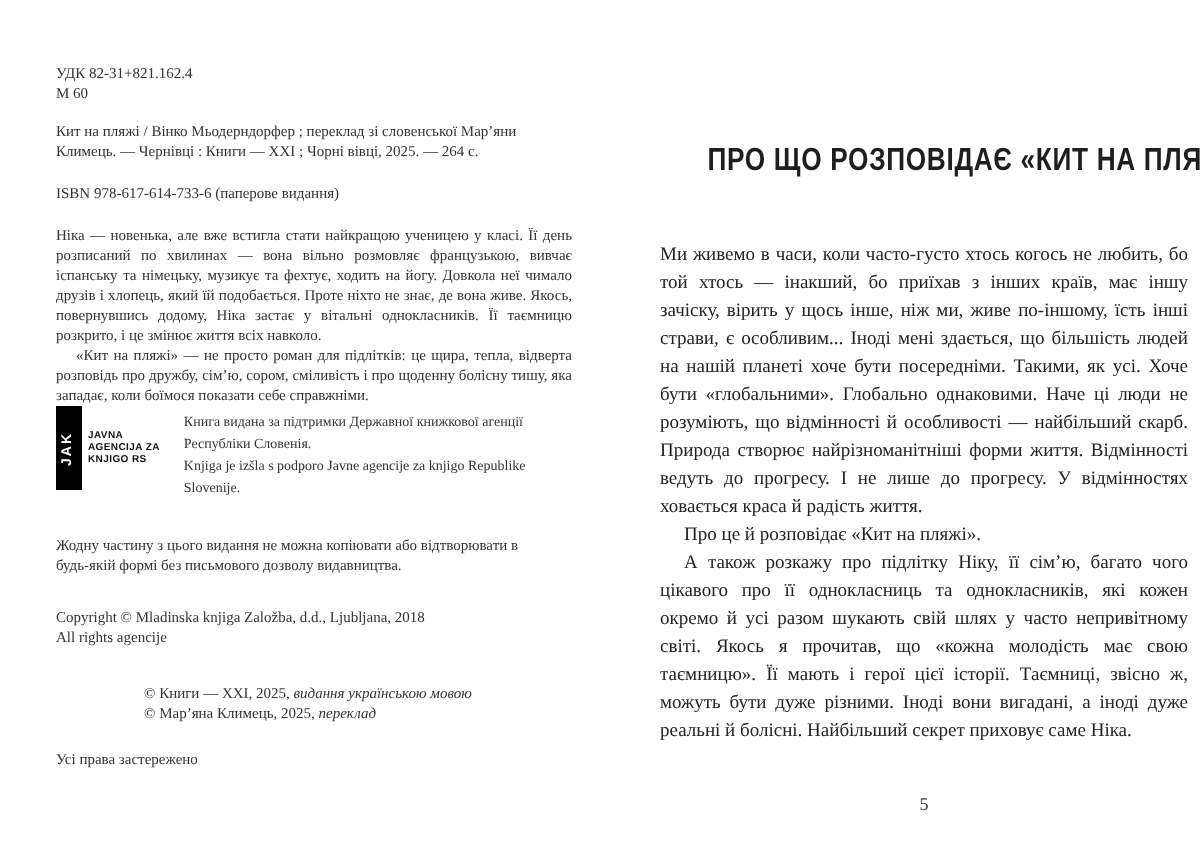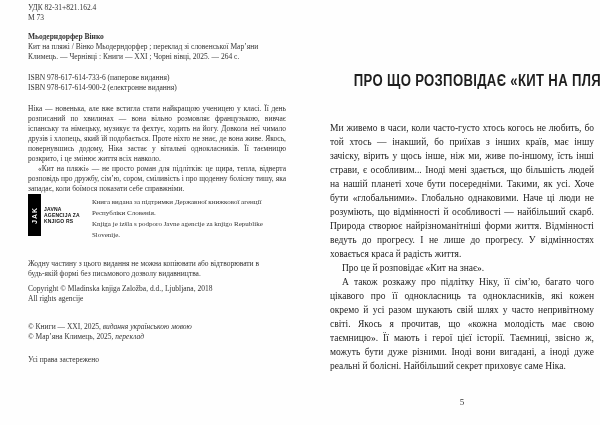--- a/index.html
+++ b/index.html
@@ -7,21 +7,21 @@
     width:600px;height:425px;position:relative;overflow:hidden;
     background:#fefefe;
     font-family:"Liberation Serif", serif;
     color:#2e2e2e;
     -webkit-font-smoothing:antialiased;
   }
   .spread{position:absolute;inset:0;}
 
   
   .page-left{
-    position:absolute;left:28px;top:3px;width:258px;
+    position:absolute;left:28px;top:32px;width:258px;
     font-size:7.5px;line-height:10px;color:#333;
   }
   .udk{margin-bottom:0;}
   .m98{margin-bottom:9px;}
   .author{font-weight:bold;}
   .bib{margin-bottom:11px;}
   .isbn-block{margin-bottom:11px;}
   .annot{text-align:justify;}
   .annot.p2{text-indent:10px;}
   .funding-row{display:flex;align-items:flex-start;margin-bottom:18px;}
@@ -31,23 +31,23 @@
     display:flex;align-items:center;justify-content:center;
     font-family:"Liberation Sans", sans-serif;font-weight:bold;font-size:7px;
     writing-mode:vertical-rl;transform:rotate(180deg);letter-spacing:1px;
   }
   .jak-caption{
     font-family:"Liberation Sans", sans-serif;font-weight:bold;
     font-size:5px;line-height:6px;letter-spacing:.2px;
     margin-left:3px;align-self:center;color:#111;
   }
   .funding-text{font-size:7px;line-height:11px;max-width:205px;padding-top:3px;}
-  .notice{margin-bottom:5px;max-width:240px;}
+  .notice{margin-bottom:16px;max-width:240px;}
   .orig-credit{margin-bottom:18px;}
-  .ukr-credits{margin-bottom:13px;}
+  .ukr-credits{margin-bottom:13px;margin-left:44px;}
   .it{font-style:italic;}
   .rights{margin-bottom:0;}
 
   
   .page-right{
     position:absolute;left:330px;top:0;width:264px;height:425px;
   }
   .chapter-title{
     margin-top:72px;text-align:center;white-space:nowrap;
     font-family:"Liberation Sans", sans-serif;font-weight:700;
@@ -65,28 +65,26 @@
     font-size:9px;color:#333;
   }
 </style>
 </head>
 <body>
 
 <div class="spread">
 
   <div class="page-left">
     <div class="udk">УДК 82-31+821.162.4</div>
-    <div class="m98">М 73</div>
+    <div class="m98">М 60</div>
 
-    <div class="author">Мьодерндорфер Вінко</div>
     <div class="bib">Кит на пляжі / Вінко Мьодерндорфер ; переклад зі словенської Мар’яни Климець. — Чернівці : Книги — XXI ; Чорні вівці, 2025. — 264 с.</div>
 
     <div class="isbn-block">
       <div>ISBN 978-617-614-733-6 (паперове видання)</div>
-      <div>ISBN 978-617-614-900-2 (електронне видання)</div>
     </div>
 
     <div class="annot p1">Ніка — новенька, але вже встигла стати найкращою ученицею у класі. Її день розписаний по хвилинах — вона вільно розмовляє французькою, вивчає іспанську та німецьку, музикує та фехтує, ходить на йогу. Довкола неї чимало друзів і хлопець, який їй подобається. Проте ніхто не знає, де вона живе. Якось, повернувшись додому, Ніка застає у вітальні однокласників. Її таємницю розкрито, і це змінює життя всіх навколо.</div>
     <div class="annot p2">«Кит на пляжі» — не просто роман для підлітків: це щира, тепла, відверта розповідь про дружбу, сім’ю, сором, сміливість і про щоденну болісну тишу, яка западає, коли боїмося показати себе справжніми.</div>
 
     <div class="funding-row">
       <div class="jak-logo">
         <div class="jak-bar">
           <span>JAK</span>
         </div>
@@ -118,19 +116,19 @@
       </div>
     </div>
 
     <div class="rights">Усі права застережено</div>
   </div>
 
   <div class="page-right">
     <div class="chapter-title">ПРО ЩО РОЗПОВІДАЄ «КИТ НА ПЛЯЖІ»</div>
     <div class="body-text">
       <p>Ми живемо в часи, коли часто-густо хтось когось не любить, бо той хтось — інакший, бо приїхав з інших країв, має іншу зачіску, вірить у щось інше, ніж ми, живе по-іншому, їсть інші страви, є особливим... Іноді мені здається, що більшість людей на нашій планеті хоче бути посередніми. Такими, як усі. Хоче бути «глобальними». Глобально однаковими. Наче ці люди не розуміють, що відмінності й особливості — найбільший скарб. Природа створює найрізноманітніші форми життя. Відмінності ведуть до прогресу. І не лише до прогресу. У відмінностях ховається краса й радість життя.</p>
-      <p class="ind">Про це й розповідає «Кит на знає».</p>
+      <p class="ind">Про це й розповідає «Кит на пляжі».</p>
       <p class="ind">А також розкажу про підлітку Ніку, її сім’ю, багато чого цікавого про її однокласниць та однокласників, які кожен окремо й усі разом шукають свій шлях у часто непривітному світі. Якось я прочитав, що «кожна молодість має свою таємницю». Її мають і герої цієї історії. Таємниці, звісно ж, можуть бути дуже різними. Іноді вони вигадані, а іноді дуже реальні й болісні. Найбільший секрет приховує саме Ніка.</p>
     </div>
     <div class="page-num">5</div>
   </div>
 
 </div>
 
 </body></html>

